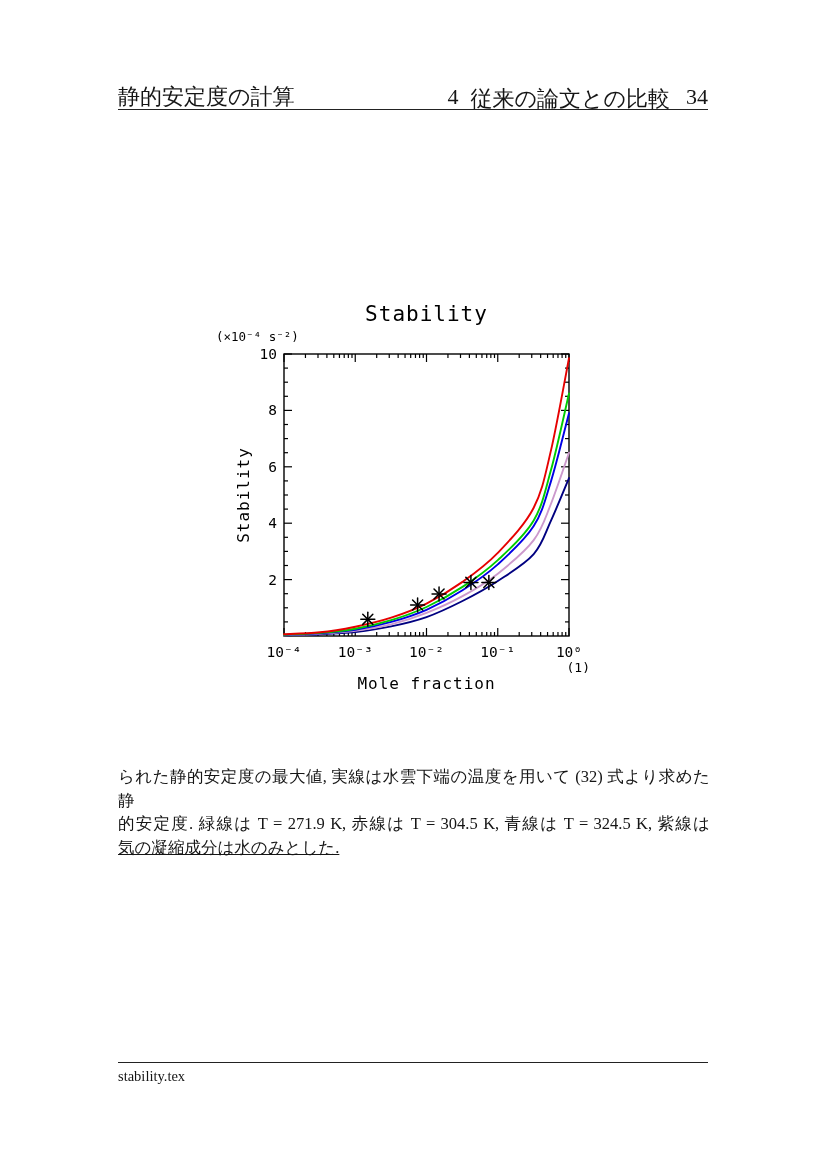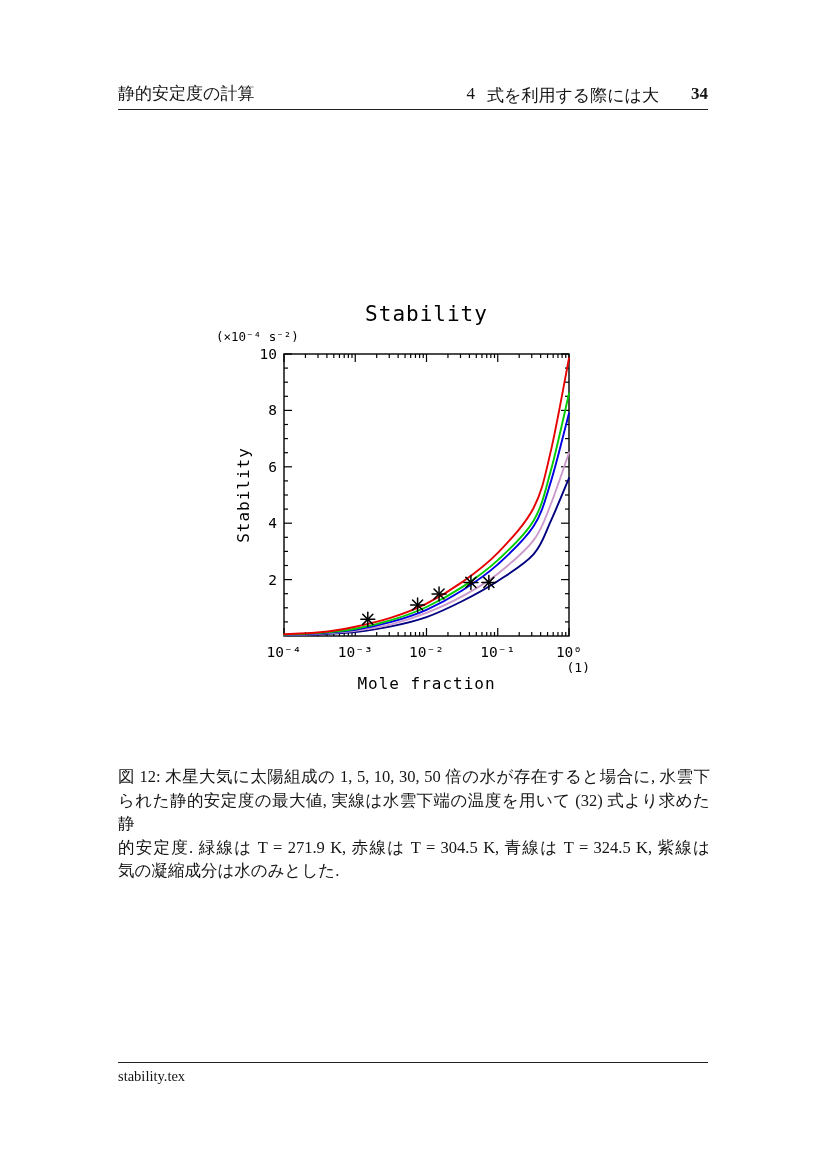--- a/index.html
+++ b/index.html
@@ -8,38 +8,38 @@
     width:826px;height:1169px;
     background:#ffffff;
     font-family:"Liberation Serif","DejaVu Serif",serif;
     color:#151515;
     overflow:hidden;
   }
   
   .header{
     position:absolute;left:118px;top:82px;width:590px;
     display:flex;justify-content:space-between;align-items:baseline;
-    font-size:17px;
+    font-size:22px;
   }
   .header-right{display:flex;gap:10px;align-items:baseline;}
   .header-section{display:flex;gap:12px;}
-  .header-pagenum{font-weight:bold;margin-left:22px;}
+  .header-pagenum{font-weight:normal;margin-left:6px;}
   .header-rule{
     position:absolute;left:118px;top:109px;width:590px;height:0;
     border-top:1.3px solid #222;
   }
   
   .chart-wrap{position:absolute;left:216px;top:288px;width:380px;height:412px;}
   
   .caption{
     position:absolute;left:118px;top:765px;width:592px;
     font-size:16.5px;line-height:23.6px;
   }
   .cap-line{text-align:justify;text-align-last:justify;white-space:normal;}
-  .cap-line.last{text-align-last:left;}
+  .cap-line.last{text-align-last:left;text-decoration:underline;}
   
   .footer-rule{
     position:absolute;left:118px;top:1062px;width:590px;height:0;
     border-top:1.2px solid #222;
   }
   .footer{
     position:absolute;left:118px;top:1068px;width:590px;
     display:flex;justify-content:space-between;align-items:flex-end;
     font-size:14.5px;
   }
@@ -47,21 +47,21 @@
 </head>
 <body>
 
 <div class="page">
 
   <div class="header">
     <span>静的安定度の計算</span>
     <span class="header-right">
       <span class="header-section">
         <span>4</span>
-        <span>式を利用する際には大</span>
+        <span>従来の論文との比較</span>
       </span>
       <span class="header-pagenum">34</span>
     </span>
   </div>
   <div class="header-rule"></div>
 
   <div class="chart-wrap">
     <svg id="chart-svg" width="380" height="412" viewBox="0 0 380 412">
         <text font-family="&quot;DejaVu Sans Mono&quot;,&quot;Liberation Mono&quot;,monospace" fill="#000" x="210.5" y="33" font-size="21" text-anchor="middle" letter-spacing="1">Stability</text>
         <text font-family="&quot;DejaVu Sans Mono&quot;,&quot;Liberation Mono&quot;,monospace" fill="#000" x="0" y="53" font-size="12.5">(×10⁻⁴ s⁻²)</text>
@@ -229,21 +229,20 @@
             <line x1="265.84811501665865" y1="294.42" x2="279.84811501665865" y2="294.42"></line>
             <line x1="272.84811501665865" y1="287.42" x2="272.84811501665865" y2="301.42"></line>
             <line x1="267.80811501665863" y1="289.38" x2="277.8881150166587" y2="299.46000000000004"></line>
             <line x1="267.80811501665863" y1="299.46000000000004" x2="277.8881150166587" y2="289.38"></line>
           </g>
         </g>
       </svg>
   </div>
 
   <div class="caption">
-    <div class="cap-line">図 12: 木星大気に太陽組成の 1, 5, 10, 30, 50 倍の水が存在すると場合に, 水雲下</div>
     <div class="cap-line">られた静的安定度の最大値, 実線は水雲下端の温度を用いて (32) 式より求めた静</div>
     <div class="cap-line">的安定度. 緑線は T = 271.9 K, 赤線は T = 304.5 K, 青線は T = 324.5 K, 紫線は</div>
     <div class="cap-line last">気の凝縮成分は水のみとした.</div>
   </div>
 
   <div class="footer-rule"></div>
   <div class="footer">
     <span>stability.tex</span>
   </div>
 

